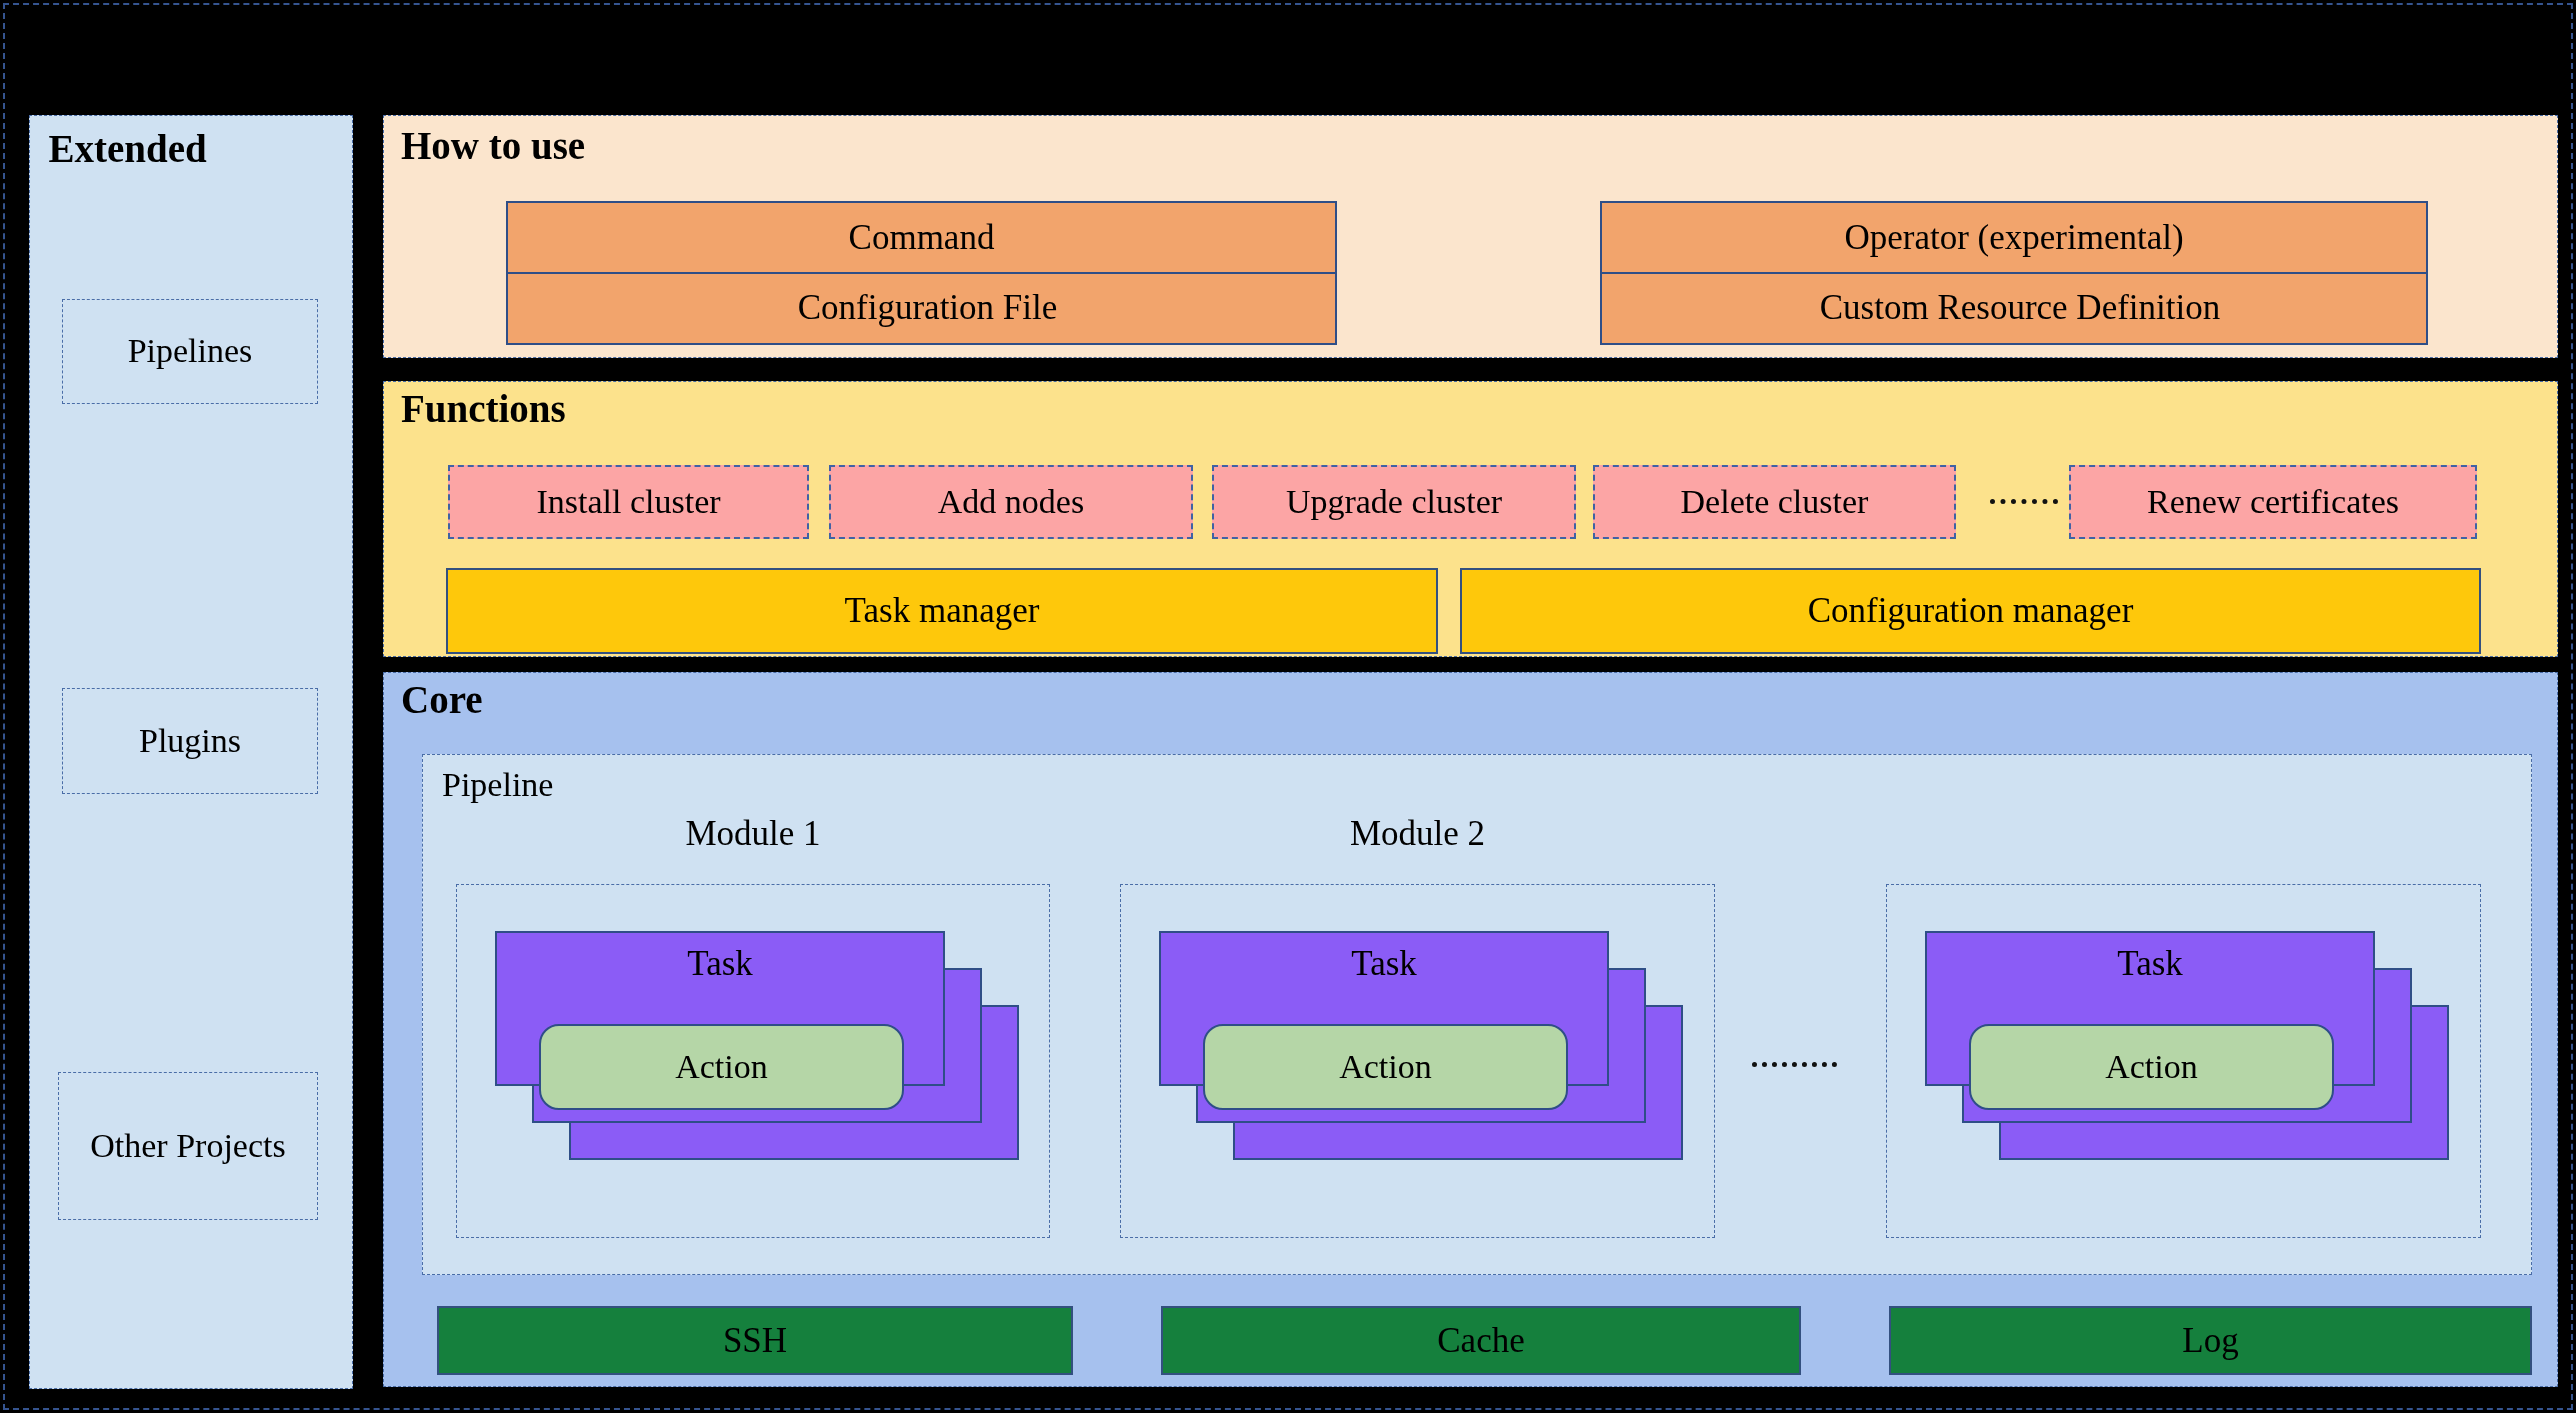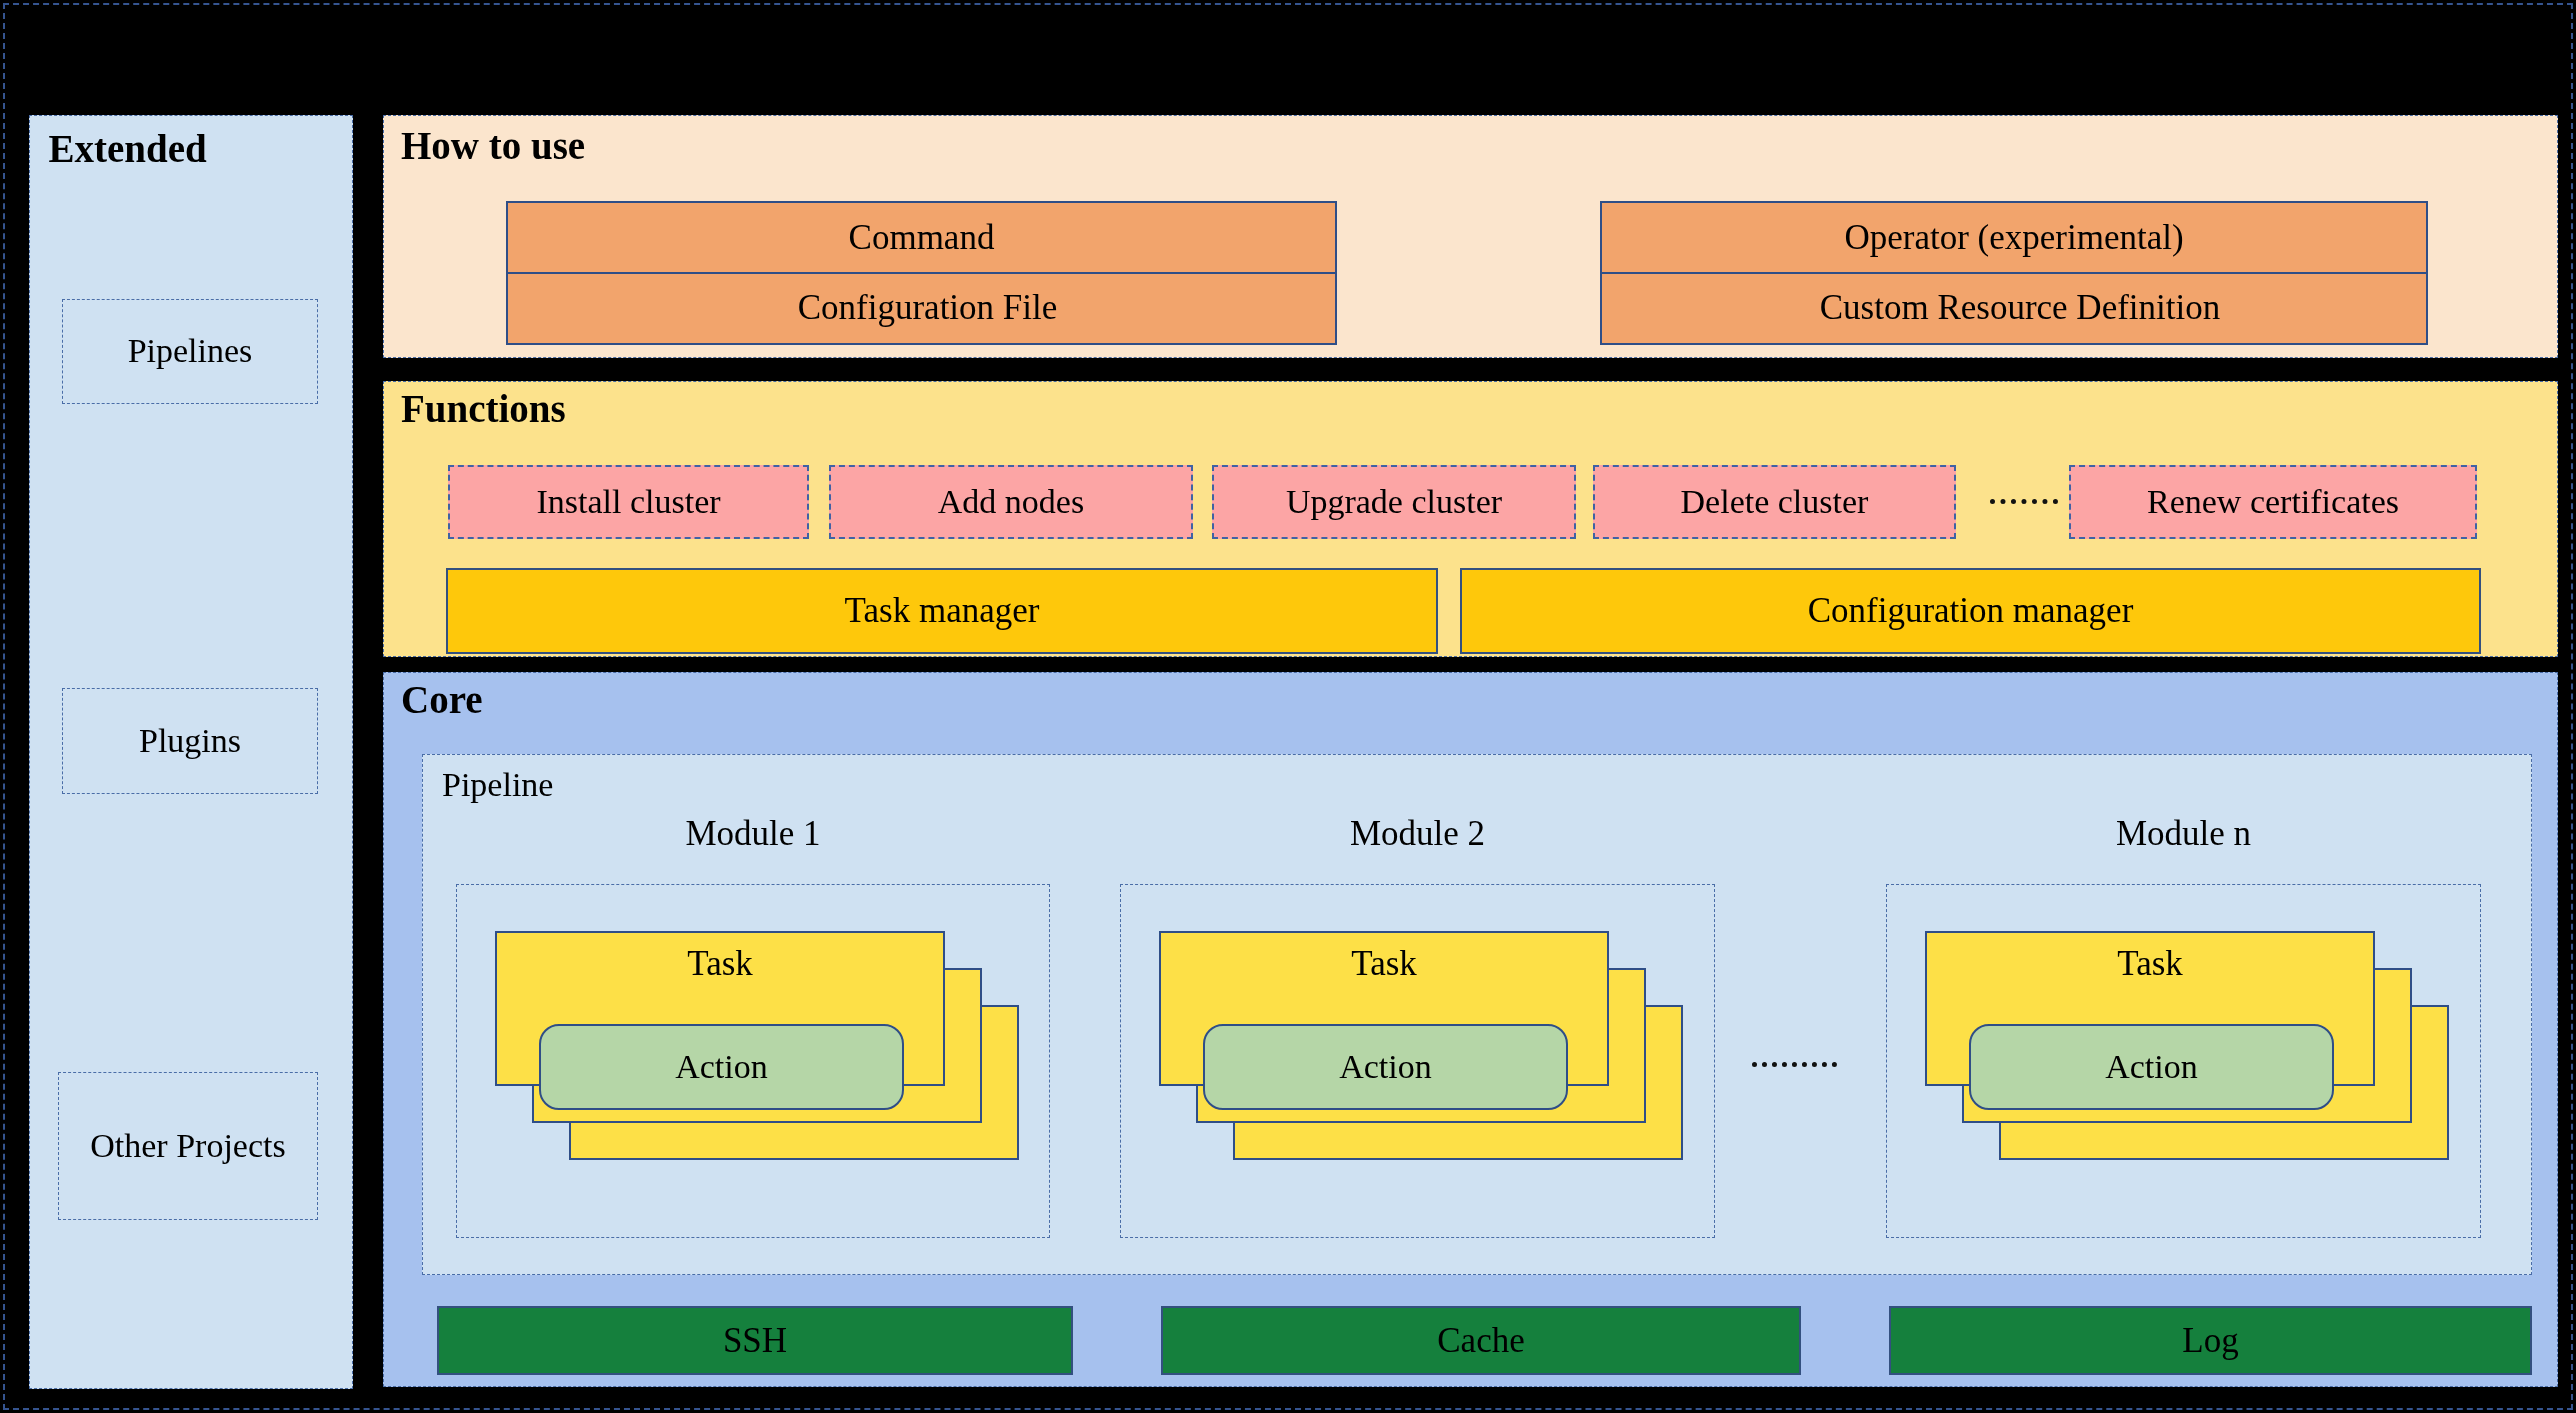--- a/index.html
+++ b/index.html
@@ -81,21 +81,21 @@
   .module-label{
     position:absolute;top:59px;
     text-align:center;font-size:35px;
   }
   .module-box{
     position:absolute;top:129px;height:354px;
     border:1.5px dashed #4a6da7;box-sizing:border-box;
   }
   .task-card{
     position:absolute;width:450px;height:155px;
-    background:#fde047;border:2.3px solid #2f4e87;box-sizing:border-box;
+    background:#8b5cf6;border:2.3px solid #2f4e87;box-sizing:border-box;
   }
   .task-card.back2{left:75px;top:83px;}
   .task-card.back3{left:112px;top:120px;}
   .task-card.front{left:38px;top:46px;}
   .task-title{
     position:absolute;left:0;top:10.8px;width:100%;
     text-align:center;font-size:35px;
   }
   .action-box{
     position:absolute;left:42px;top:91px;width:365px;height:86px;
@@ -156,21 +156,20 @@
   </div>
 
   <div id="core" class="panel">
     <div class="panel-title" style="left:17px;top:6.2px;">Core</div>
 
     <div id="pipeline">
       <div class="pipeline-label">Pipeline</div>
 
       <div class="module-label" style="left:33px;width:594px;">Module 1</div>
       <div class="module-label" style="left:697px;width:595px;">Module 2</div>
-      <div class="module-label" style="left:1463px;width:595px;">Module n</div>
 
       <div class="module-box" style="left:33px;width:594px;">
         <div class="task-card back3"></div>
         <div class="task-card back2"></div>
         <div class="task-card front">
           <div class="task-title">Task</div>
           <div class="action-box">Action</div>
         </div>
       </div>
 

